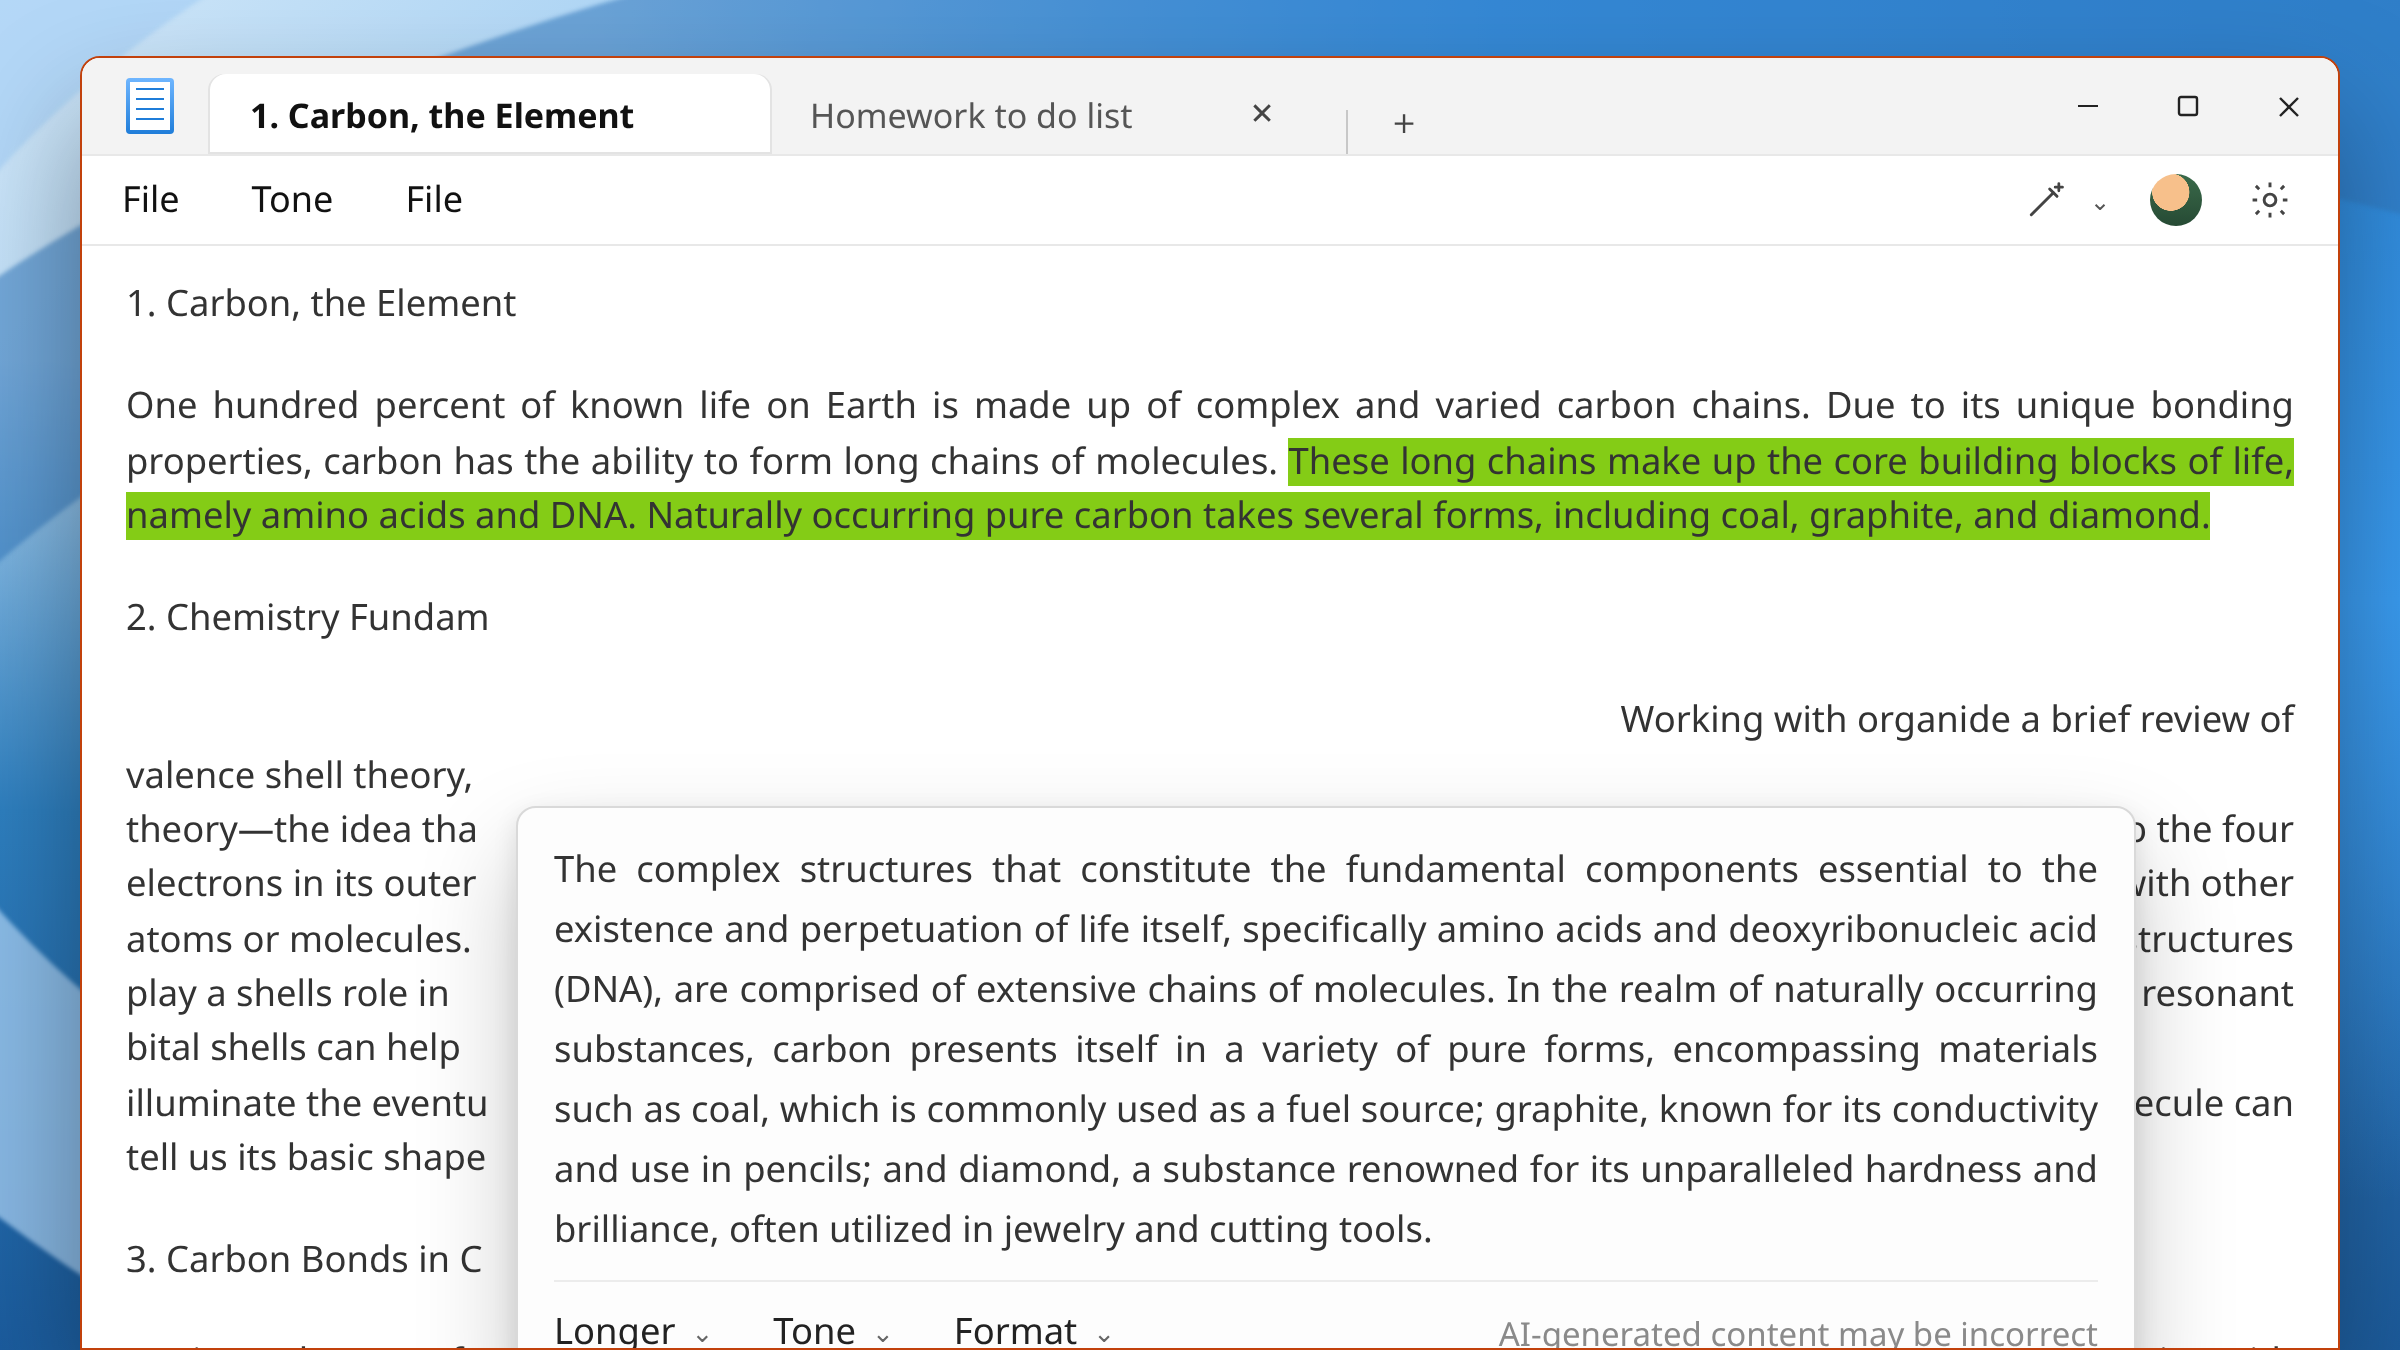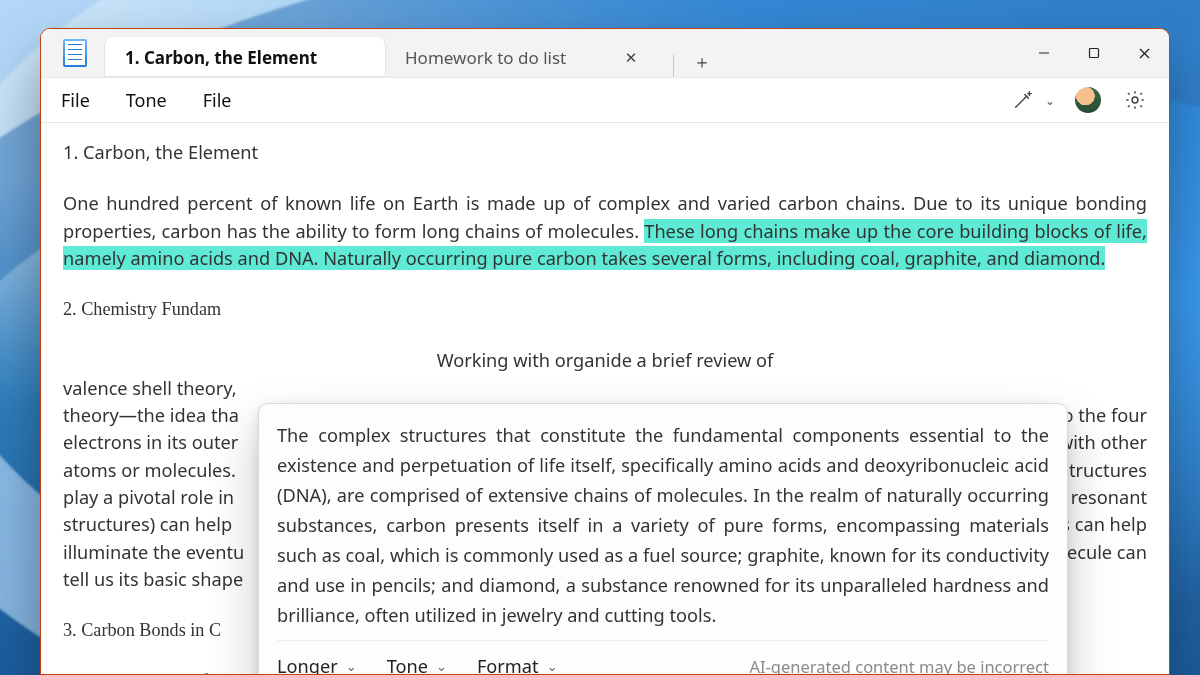--- a/index.html
+++ b/index.html
@@ -157,26 +157,25 @@
     padding: 16px 22px 30px 22px;
     overflow:hidden;
     font-size:18.2px;
     line-height:1.5;
     color:#333;
     position:relative;
     text-align: justify;
   }
   .para { margin-bottom:24px; }
   .hl{
-    background:#5eead4;
+    background:#84cc16;
   }
   .cutoff{
     white-space:nowrap;
     overflow:hidden;
-    font-family:Liberation Serif, serif;
   }
 
   
   .popup{
     position:absolute;
     left:217px;
     top:280px;
     width:772px;
     background:#fdfdfd;
     border:1px solid #d9d9d9;
@@ -277,45 +276,44 @@
   <div class="doc">
     <div class="para">1. Carbon, the Element</div>
 
     <div class="para">
       <span>One hundred percent of known life on Earth is made up of complex and varied carbon chains. Due to its unique bonding properties, carbon has the ability to form long chains of molecules. </span><span class="hl">These long chains make up the core building blocks of life, namely amino acids and DNA. Naturally occurring pure carbon takes several forms, including coal, graphite, and diamond.</span>
     </div>
 
     <div class="para cutoff">2. Chemistry Fundam</div>
 
     <div class="para" style="margin-bottom:24px;">
-      <div style="display:flex;justify-content:center;">
+      <div style="display:flex;justify-content:flex-end;">
           <span>Working with organi</span>
           <span>de a brief review of</span>
         </div>
       <div style="display:flex;justify-content:space-between;flex-direction:column;">
           <span>valence shell theory,</span>
         </div>
       <div style="display:flex;justify-content:space-between;">
           <span>theory—the idea tha</span>
           <span>e to the four</span>
         </div>
       <div style="display:flex;justify-content:space-between;">
           <span>electrons in its outer</span>
           <span>onds with other</span>
         </div>
       <div style="display:flex;justify-content:space-between;">
           <span>atoms or molecules.</span>
           <span>is dot structures</span>
         </div>
       <div style="display:flex;justify-content:space-between;">
-          <span>play a pivotal role in</span>
+          <span>play a shells role in</span>
           <span>ing resonant</span>
         </div>
       <div style="display:flex;justify-content:space-between;">
-          <span>structures) can help</span>
           <span>bital shells can help</span>
         </div>
       <div style="display:flex;justify-content:space-between;">
           <span>illuminate the eventu</span>
           <span>ise a molecule can</span>
         </div>
       <div style="display:flex;">
           <span>tell us its basic shape</span>
         </div>
     </div>

